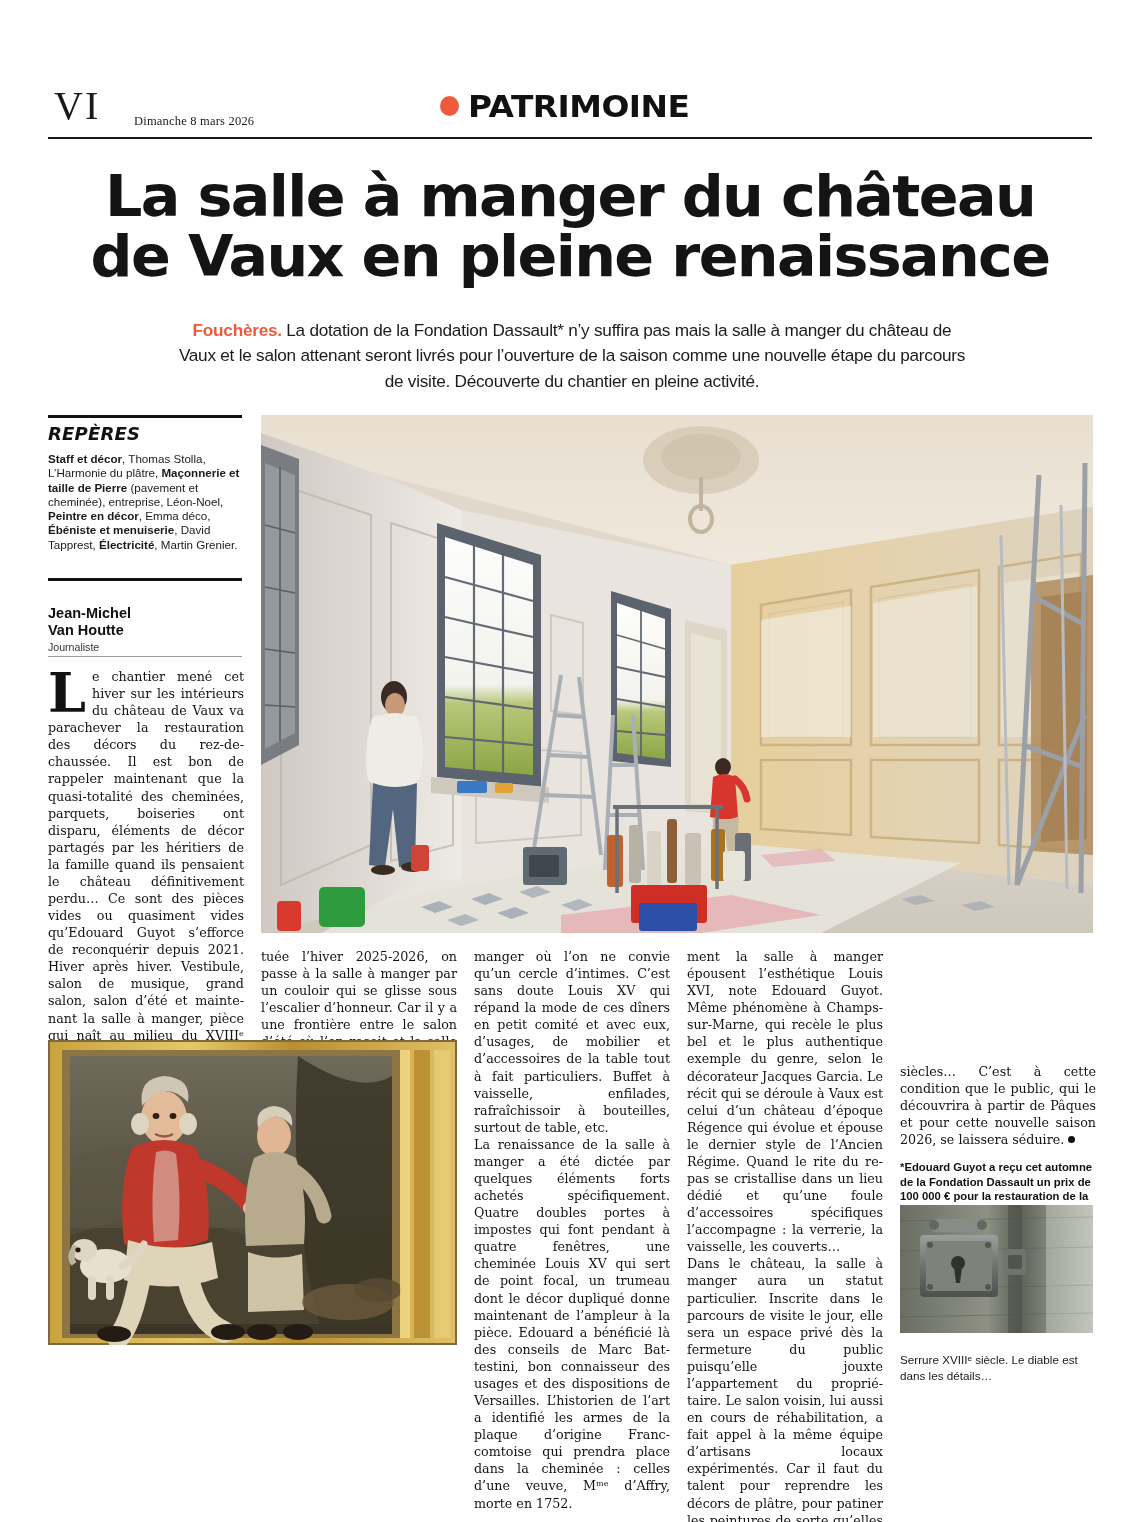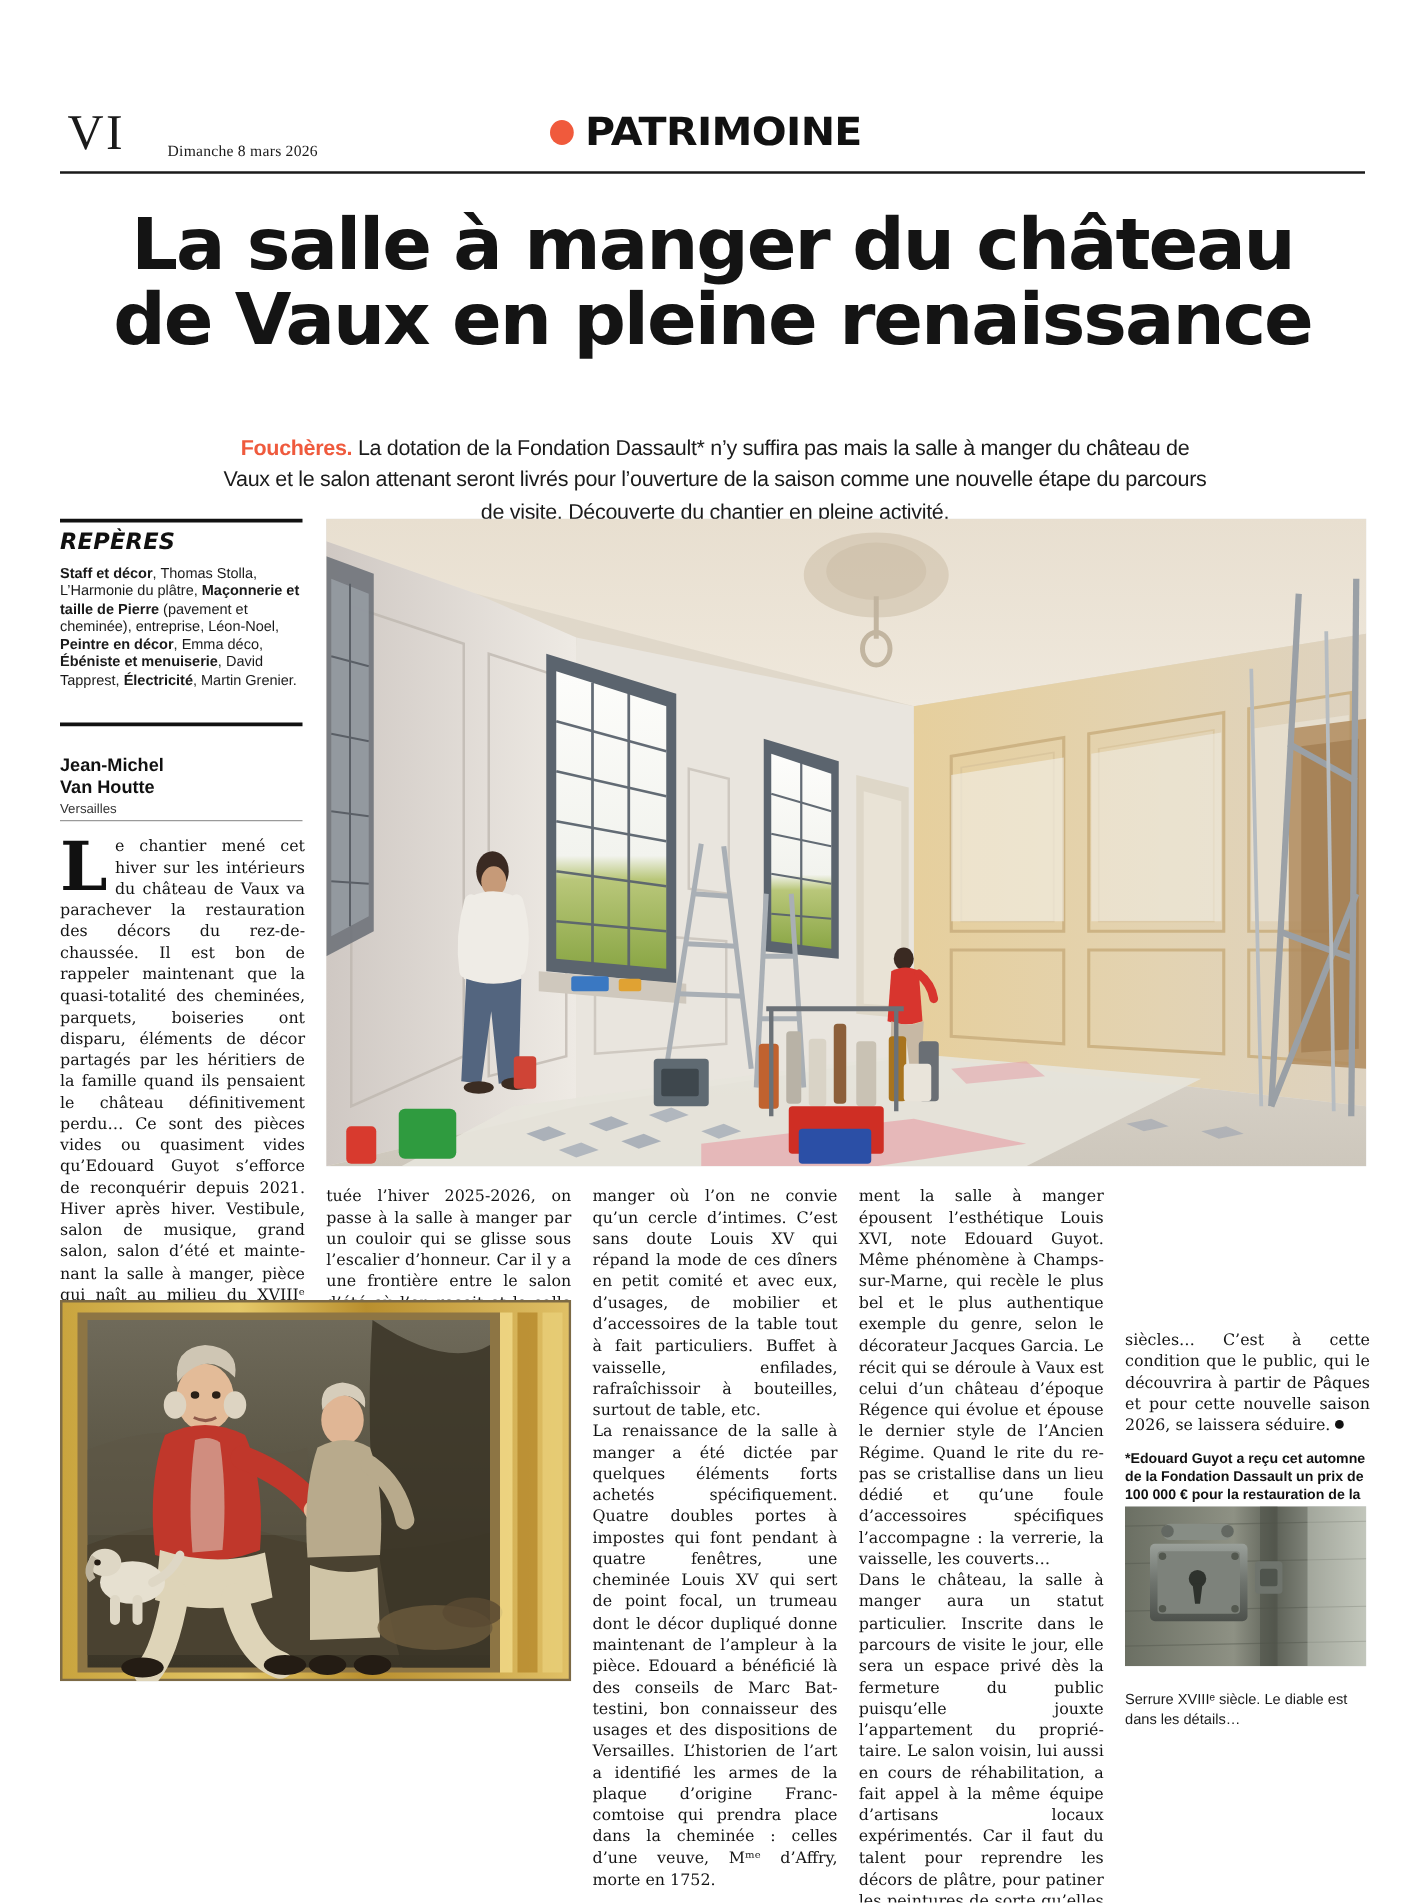--- a/index.html
+++ b/index.html
@@ -57,21 +57,20 @@
   .headline .l2 { display:block; }
 
   
   .standfirst {
     position: absolute; left: 172px; top: 318px; width: 800px;
     text-align: center;
     font-size: 17.2px; line-height: 1.48;
     font-family: "Liberation Sans", sans-serif;
     color: #1b1b1b;
     letter-spacing: -0.25px;
-    margin-top: 28px;
   }
   .standfirst .lede { color:#ef5a3d; font-weight: 700; }
 
   
   .reperes-rule-top {
     position:absolute; left:48px; top:415px; width:194px; height:3px; background:#111;
   }
   .reperes-title {
     position:absolute; left:48px; top:423px; width:194px;
     font-family:"DejaVu Sans", sans-serif;
@@ -211,21 +210,21 @@
     <span><b>Ébéniste et menuiserie</b><span>, David Tapprest,</span> </span>
     <span><b>Électricité</b><span>, Martin Grenier.</span></span>
   </div>
   <div class="reperes-rule-bot"></div>
 
   <div class="byline">
     <div class="byline-name">
       <span>Jean-Michel</span><br>
       <span>Van Houtte</span>
     </div>
-    <div class="byline-role">Versailles</div>
+    <div class="byline-role">Journaliste</div>
   </div>
   <div class="byline-rule"></div>
 
   <div id="col1-body" class="body-text">
     <p class="dropcap-para">Le chantier mené cet hiver sur les intérieurs du châ­teau de Vaux va parache­ver la restauration des dé­cors du rez-de-chaussée. Il est bon de rappeler maintenant que la quasi-totalité des cheminées, par­quets, boiseries ont disparu, élé­ments de décor partagés par les héritiers de la famille quand ils pensaient le château définitive­ment perdu… Ce sont des pièces vides ou quasiment vides qu’Edouard Guyot s’efforce de re­conquérir depuis 2021. Hiver après hiver. Vestibule, salon de musique, grand salon, salon d’été et mainte­nant la salle à manger, pièce qui naît au milieu du XVIIIᵉ siècle pour prendre une place essentielle dans l’histoire des usages sociaux avant la Révolution.</p>
     <div class="subhead">Du public à l’intime</div>
     <p>Du salon d’été, pièce axiale resti-</p>
   </div>
 
   <div id="col2-top" class="body-text">

